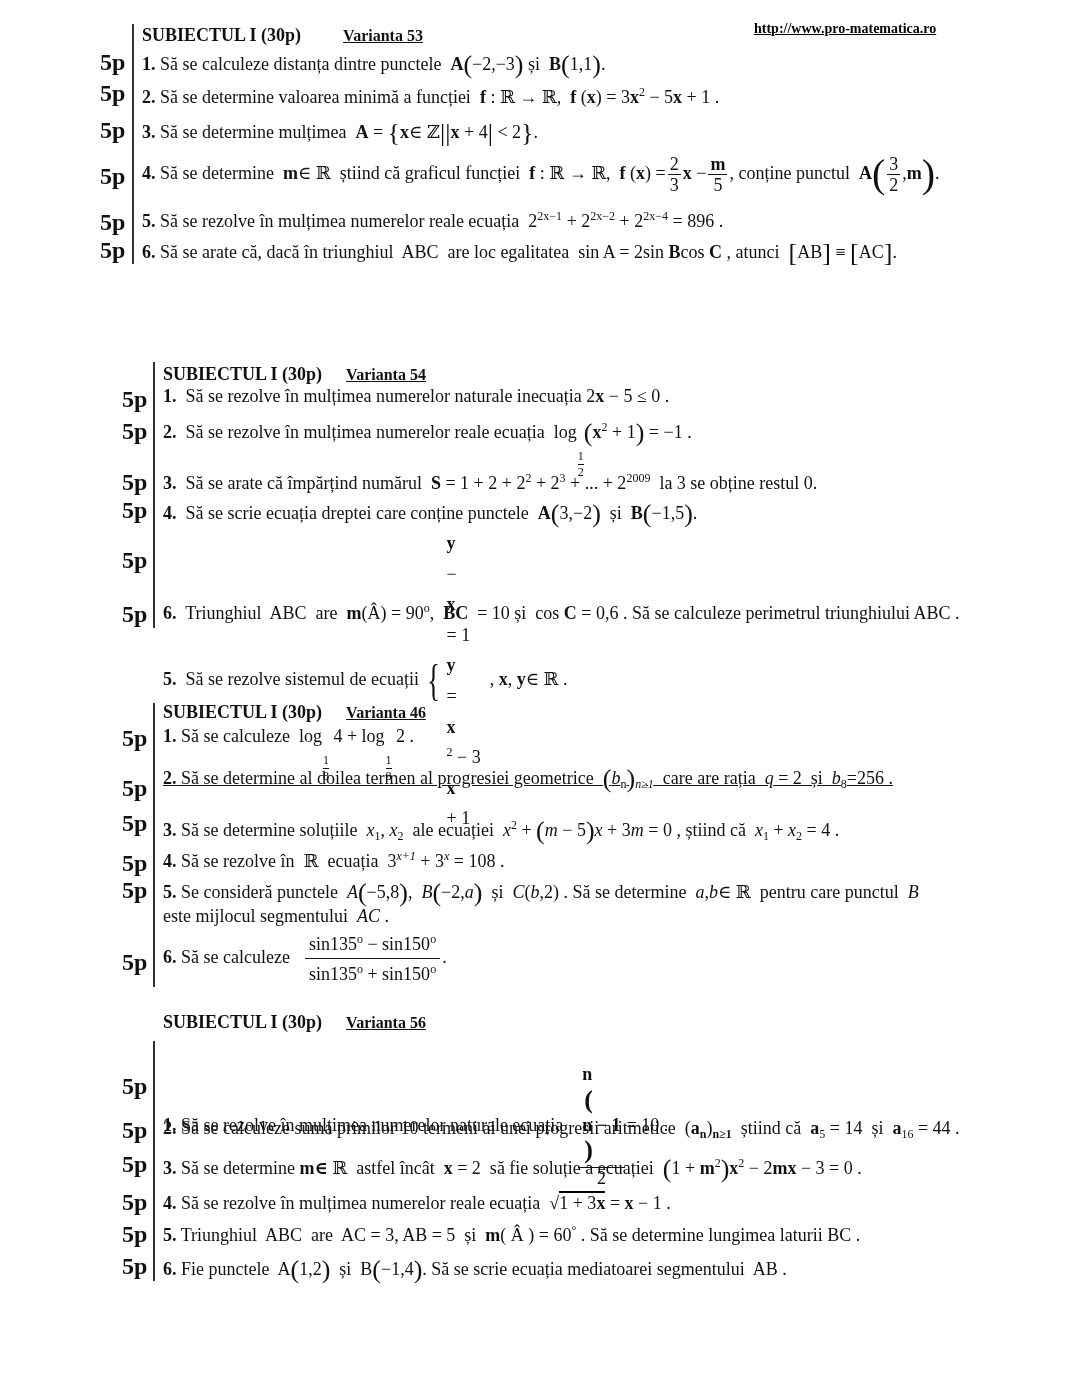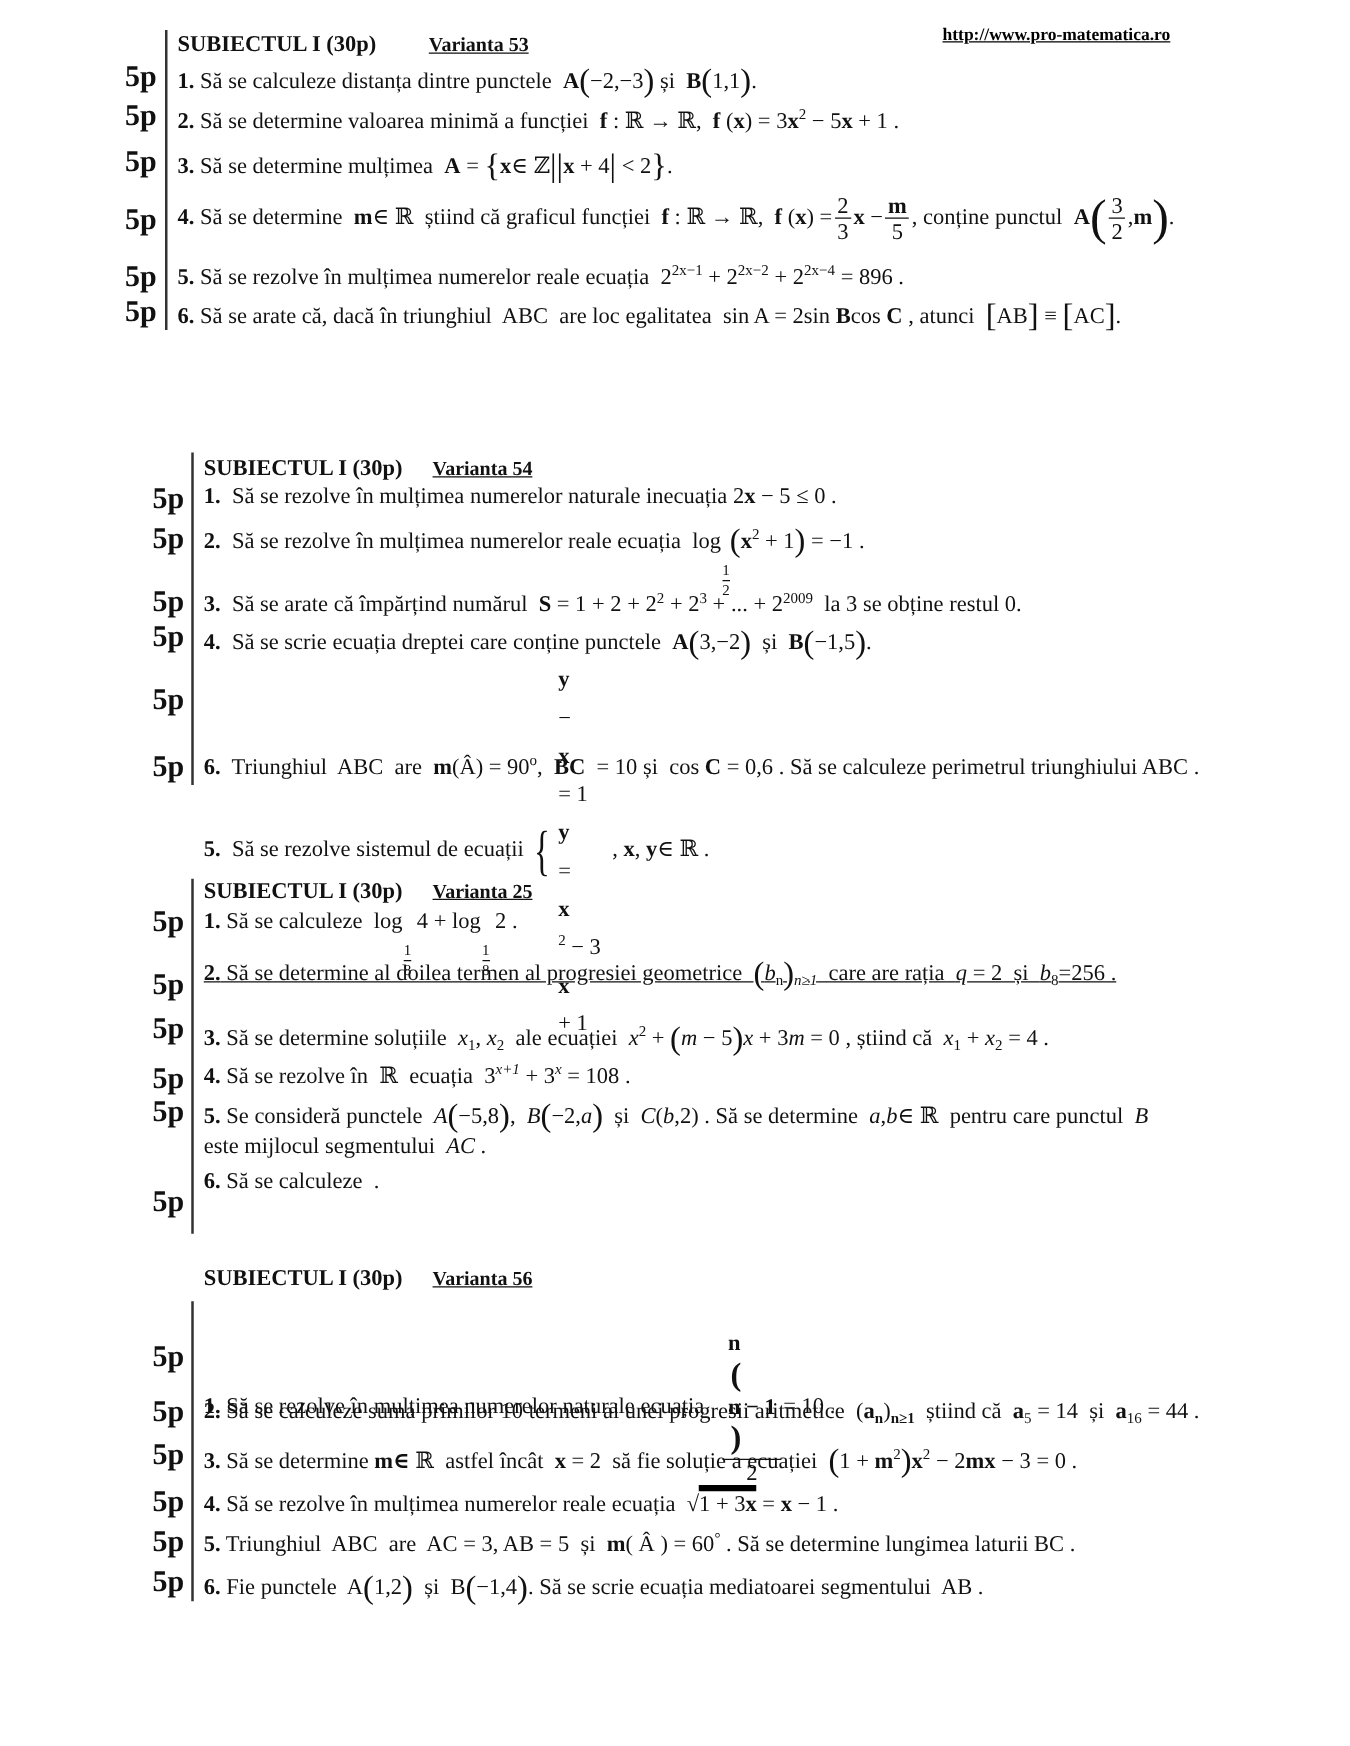--- a/index.html
+++ b/index.html
@@ -122,21 +122,21 @@
 
   <div class="pts" style="left:122px;top:601px;">5p</div>
   <div class="row" style="left:163px;top:603px;">
     <span class="num">6.</span>&nbsp; Triunghiul&nbsp; ABC&nbsp; are&nbsp; <span class="b">m</span>(Â) = 90<sup>o</sup>,&nbsp; <span class="b">BC</span>&nbsp; = 10 și&nbsp; cos <span class="b">C</span> = 0,6 . Să se calculeze perimetrul triunghiului ABC .
   </div>
 </div>
 
 <div>
   <div class="vline" style="left:153px;top:703px;height:284px;"></div>
   <div class="title" style="left:163px;top:702px;">
-    <span>SUBIECTUL I (30p)</span><span class="var" style="margin-left:24px;">Varianta 25</span>
+    <span>SUBIECTUL I (30p)</span><span class="var" style="margin-left:24px;">Varianta 46</span>
   </div>
 
   <div class="pts" style="left:122px;top:725px;">5p</div>
   <div class="row" style="left:163px;top:726px;">
     <span class="num">1.</span> Să se calculeze&nbsp; log<span class="small-frac">
         <span class="top">1</span>
         <span>8</span>
       </span> 4 + log<span class="small-frac">
         <span class="top">1</span>
         <span>8</span>
@@ -162,21 +162,24 @@
   <div class="row" style="left:163px;top:878px;">
     <span class="num">5.</span> Se consideră punctele&nbsp; <span class="i">A</span><span class="big">(</span>−5,8<span class="big">)</span>,&nbsp; <span class="i">B</span><span class="big">(</span>−2,<span class="i">a</span><span class="big">)</span>&nbsp; și&nbsp; <span class="i">C</span>(<span class="i">b</span>,2) . Să se determine&nbsp; <span class="i">a</span>,<span class="i">b</span>∈ ℝ&nbsp; pentru care punctul&nbsp; <span class="i">B</span>
   </div>
   <div class="row" style="left:163px;top:906px;">
     este mijlocul segmentului&nbsp; <span class="i">AC</span> .
   </div>
 
   <div class="pts" style="left:122px;top:949px;">5p</div>
   <div class="row" style="left:163px;top:934px;">
     <span class="num">6.</span> Să se calculeze&nbsp;
-    .
+    <span class="frac" style="margin-left:6px;">
+        <span class="top" style="padding:0 4px 3px;">sin135<sup>o</sup> − sin150<sup>o</sup></span>
+        <span style="padding-top:5px;">sin135<sup>o</sup> + sin150<sup>o</sup></span>
+      </span>.
   </div>
 </div>
 
 <div>
   <div class="vline" style="left:153px;top:1041px;height:240px;"></div>
   <div class="title" style="left:163px;top:1012px;">
     <span>SUBIECTUL I (30p)</span><span class="var" style="margin-left:24px;">Varianta 56</span>
   </div>
 
   <div class="pts" style="left:122px;top:1073px;">5p</div>
@@ -193,21 +196,21 @@
     <span class="num">2.</span> Să se calculeze suma primilor 10 termeni ai unei progresii aritmetice&nbsp; (<span class="b">a</span><sub class="b">n</sub>)<sub class="b">n≥1</sub>&nbsp; știind că&nbsp; <span class="b">a</span><sub>5</sub> = 14&nbsp; și&nbsp; <span class="b">a</span><sub>16</sub> = 44 .
   </div>
 
   <div class="pts" style="left:122px;top:1151px;">5p</div>
   <div class="row" style="left:163px;top:1154px;">
     <span class="num">3.</span> Să se determine <span class="b">m∈</span> ℝ&nbsp; astfel încât&nbsp; <span class="b">x</span> = 2&nbsp; să fie soluție a ecuației&nbsp; <span class="big">(</span>1 + <span class="b">m</span><sup>2</sup><span class="big">)</span><span class="b">x</span><sup>2</sup> − 2<span class="b">mx</span> − 3 = 0 .
   </div>
 
   <div class="pts" style="left:122px;top:1189px;">5p</div>
   <div class="row" style="left:163px;top:1193px;">
-    <span class="num">4.</span> Să se rezolve în mulțimea numerelor reale ecuația&nbsp; √<span style="border-top:5px solid #000000;">1 + 3<span class="b">x</span></span> = <span class="b">x</span> − 1 .
+    <span class="num">4.</span> Să se rezolve în mulțimea numerelor reale ecuația&nbsp; √<span style="border-top:2px solid #000000;">1 + 3<span class="b">x</span></span> = <span class="b">x</span> − 1 .
   </div>
 
   <div class="pts" style="left:122px;top:1221px;">5p</div>
   <div class="row" style="left:163px;top:1225px;text-align:right;">
     <span class="num">5.</span> Triunghiul&nbsp; ABC&nbsp; are&nbsp; AC = 3, AB = 5&nbsp; și&nbsp; <span class="b">m</span>( Â ) = 60<sup>°</sup> . Să se determine lungimea laturii BC .
   </div>
 
   <div class="pts" style="left:122px;top:1253px;">5p</div>
   <div class="row" style="left:163px;top:1255px;">
     <span class="num">6.</span> Fie punctele&nbsp; A<span class="big">(</span>1,2<span class="big">)</span>&nbsp; și&nbsp; B<span class="big">(</span>−1,4<span class="big">)</span>. Să se scrie ecuația mediatoarei segmentului&nbsp; AB .

